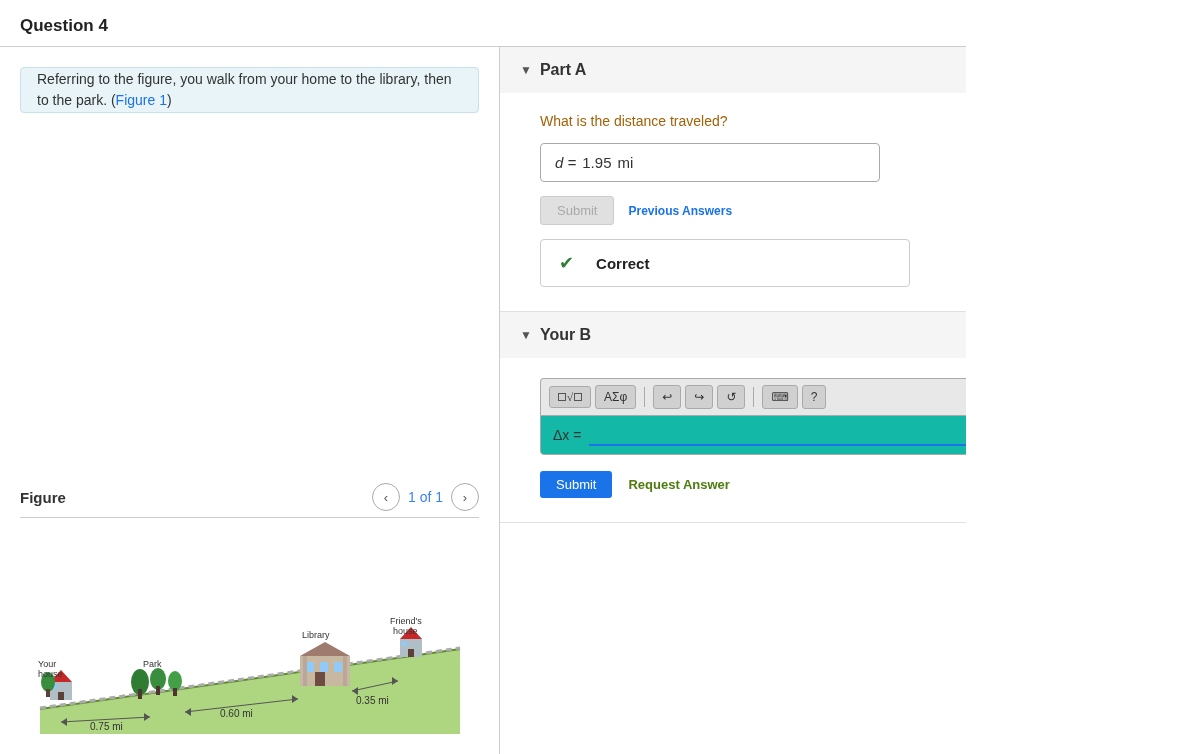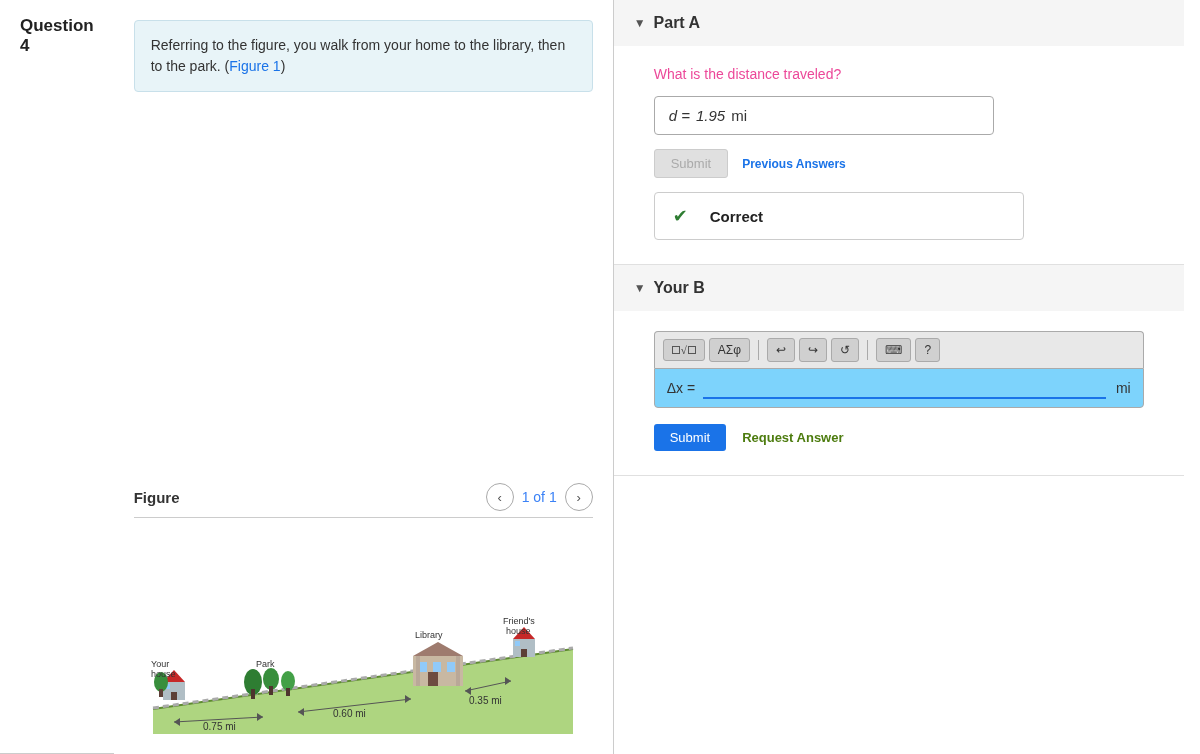--- a/index.html
+++ b/index.html
@@ -1,28 +1,28 @@
 <!DOCTYPE html>
 <html><head>
   <meta charset="utf-8">
   <style>
     * { box-sizing: border-box; margin: 0; padding: 0; }
     body { font-family: Arial, sans-serif; font-size: 14px; color: #333; background: #fff; }
 
-    .page-container { width: 966px; min-height: 754px; display: flex; flex-direction: row; }
+    .page-container { width: 966px; min-height: 754px; display: flex; flex-direction: column; }
 
     .question-header { padding: 16px 20px 10px 20px; border-bottom: 1px solid #ccc; }
     .question-title { font-size: 17px; font-weight: bold; color: #222; }
 
     .main-content { display: flex; flex: 1; }
 
     
     .left-panel { width: 500px; border-right: 1px solid #ccc; padding: 20px; display: flex; flex-direction: column; }
 
-    .problem-statement { background: #e8f4f8; border: 1px solid #c8e0ea; padding: 14px 16px; border-radius: 4px; font-size: 14px; line-height: 1.5; margin-bottom: auto; }
+    .problem-statement { background: #e8f4f8; border: 1px solid #c8e0ea; padding: 1px 16px; border-radius: 4px; font-size: 14px; line-height: 1.5; margin-bottom: auto; }
     .problem-link { color: #1a73e8; text-decoration: none; }
 
     .figure-section { margin-top: 8px; }
     .figure-header { display: flex; align-items: center; justify-content: space-between; border-bottom: 1px solid #ccc; padding-bottom: 6px; margin-bottom: 16px; }
     .figure-label { font-weight: bold; font-size: 15px; }
     .figure-nav { display: flex; align-items: center; gap: 8px; }
     .nav-btn { width: 28px; height: 28px; border: 1px solid #aaa; border-radius: 50%; background: #fff; cursor: pointer; display: flex; align-items: center; justify-content: center; font-size: 13px; color: #555; }
     .nav-count { font-size: 14px; color: #3b82f6; }
 
     
@@ -34,42 +34,42 @@
     
     .right-panel { flex: 1; padding: 0; overflow-y: auto; }
 
     .part-section { border-bottom: 1px solid #e0e0e0; }
     .part-header { display: flex; align-items: center; gap: 8px; padding: 14px 20px; background: #f5f5f5; cursor: pointer; }
     .part-chevron { font-size: 12px; color: #555; }
     .part-title { font-weight: bold; font-size: 16px; }
 
     .part-body { padding: 20px 40px 24px 40px; }
 
-    .question-text { font-size: 14px; color: #ec4899; margin-bottom: 14px; }
+    .question-text { font-size: 14px; color: #a16207; margin-bottom: 14px; }
 
     .answer-box { border: 1px solid #aaa; border-radius: 4px; padding: 10px 14px; display: flex; align-items: center; gap: 6px; font-size: 15px; background: #fff; margin-bottom: 14px; width: 340px; }
     .answer-label { font-style: italic; }
-    .answer-value { font-weight: normal; font-style: italic; }
+    .answer-value { font-weight: normal; }
     .answer-unit { color: #333; }
 
     .submit-row { display: flex; align-items: center; gap: 14px; margin-bottom: 14px; }
     .submit-btn-disabled { padding: 6px 16px; background: #e0e0e0; color: #aaa; border: 1px solid #ccc; border-radius: 3px; font-size: 13px; cursor: default; }
     .submit-btn-active { padding: 6px 16px; background: #1a73e8; color: #fff; border: none; border-radius: 3px; font-size: 13px; cursor: pointer; }
     .prev-answers-link { color: #1a73e8; text-decoration: none; font-size: 12px; font-weight: bold; cursor: pointer; }
 
     .correct-box { border: 1px solid #ccc; border-radius: 4px; padding: 12px 18px; display: flex; align-items: center; gap: 10px; background: #fff; width: 370px; }
     .correct-check { color: #2e7d32; font-size: 18px; }
     .correct-text { font-weight: bold; font-size: 15px; color: #222; margin-left: 12px; }
 
     
     .math-toolbar { display: flex; align-items: center; gap: 4px; background: #e8e8e8; border: 1px solid #aaa; border-bottom: none; border-radius: 4px 4px 0 0; padding: 6px 8px; }
     .toolbar-btn { padding: 4px 8px; background: #d0d0d0; border: 1px solid #aaa; border-radius: 3px; font-size: 12px; cursor: pointer; color: #333; display: flex; align-items: center; }
     .toolbar-separator { width: 1px; height: 20px; background: #aaa; margin: 0 4px; }
 
-    .math-input-row { display: flex; align-items: center; gap: 0; border: 1px solid #aaa; border-radius: 0 0 4px 4px; background: #7dd3fc; padding: 8px 12px; }
+    .math-input-row { display: flex; align-items: center; gap: 0; border: 1px solid #aaa; border-radius: 0 0 4px 4px; background: #14b8a6; padding: 8px 12px; }
     .math-prefix { font-size: 14px; color: #333; white-space: nowrap; margin-right: 8px; }
     .math-field { flex: 1; border: none; border-bottom: 2px solid #1a73e8; outline: none; font-size: 14px; padding: 2px 4px; background: transparent; }
     .math-suffix { font-size: 14px; color: #333; margin-left: 10px; }
 
     .math-input-container { width: 490px; margin-bottom: 16px; }
 
     .bottom-row { display: flex; align-items: center; gap: 16px; }
     .request-answer-link { color: #4d7c0f; text-decoration: none; font-size: 13px; font-weight: bold; cursor: pointer; }
   </style>
 </head>

